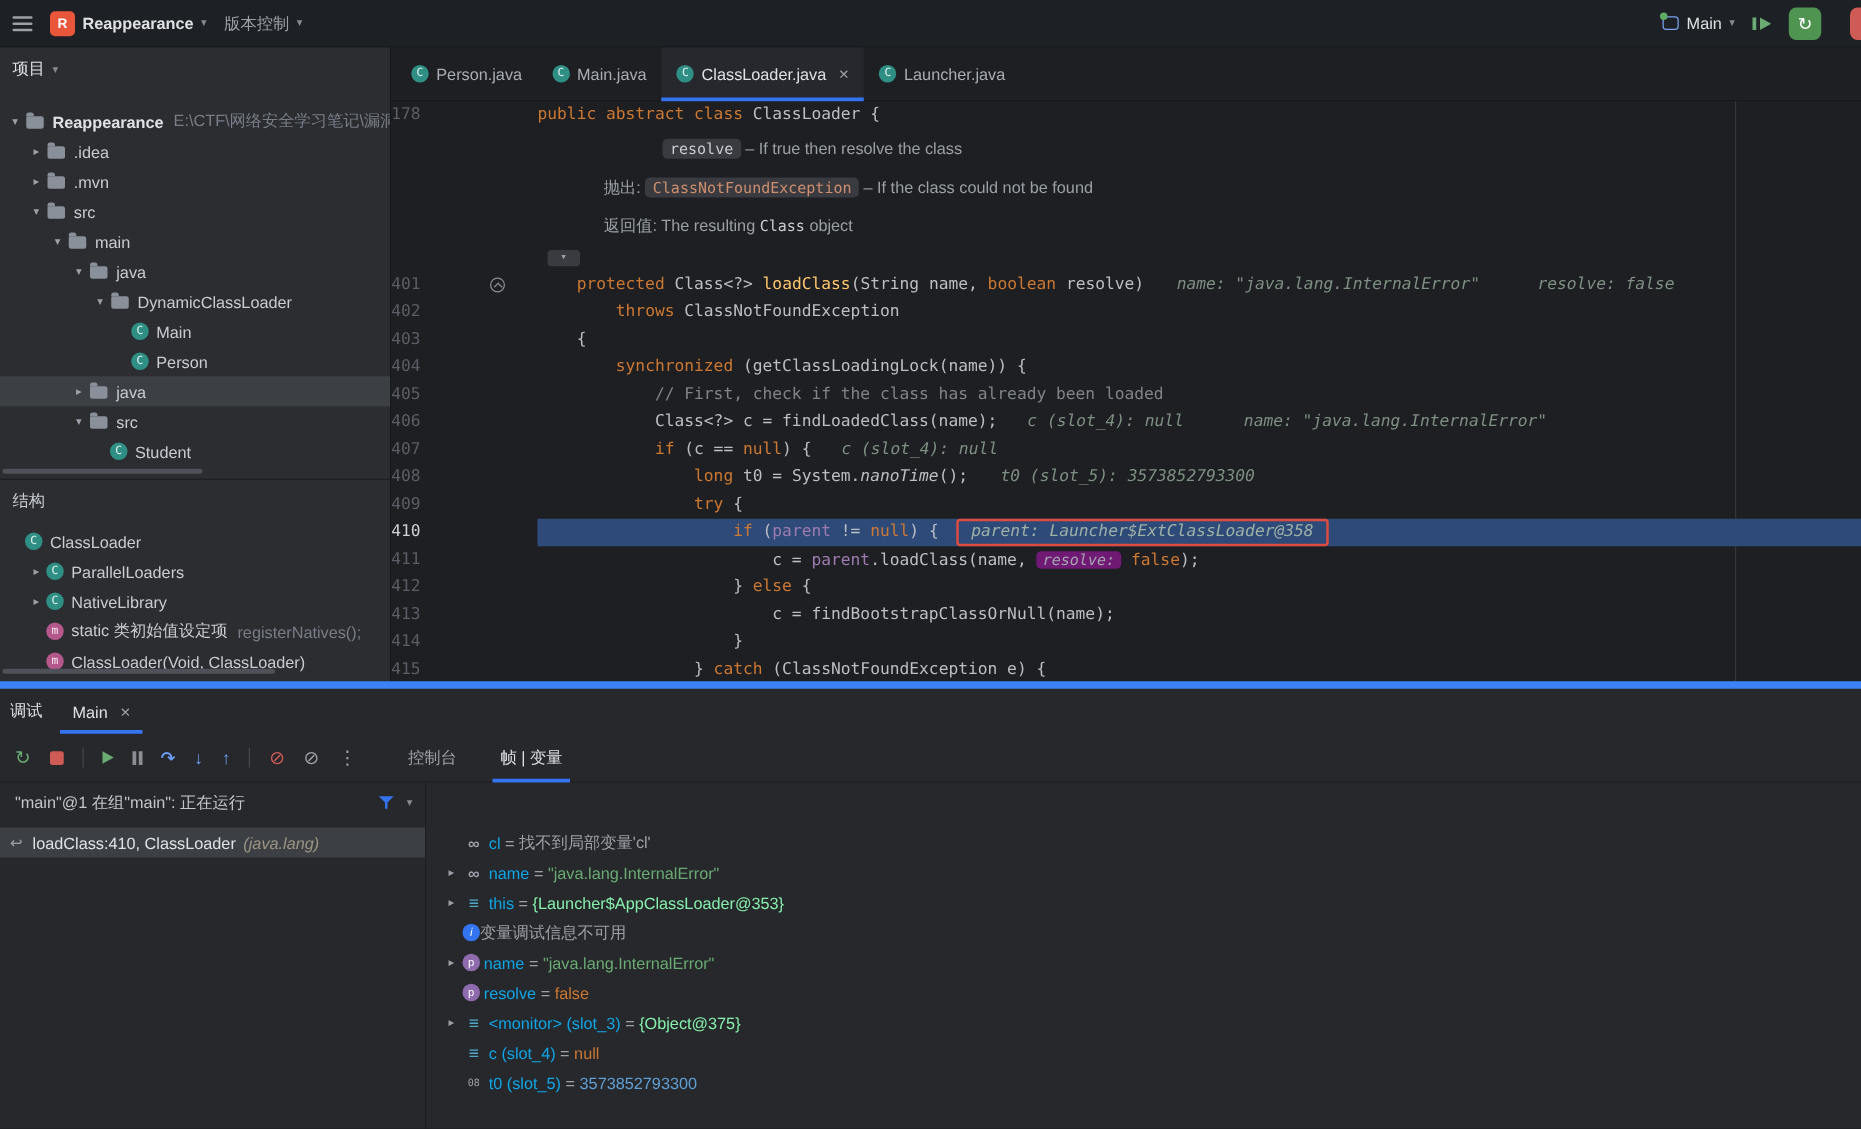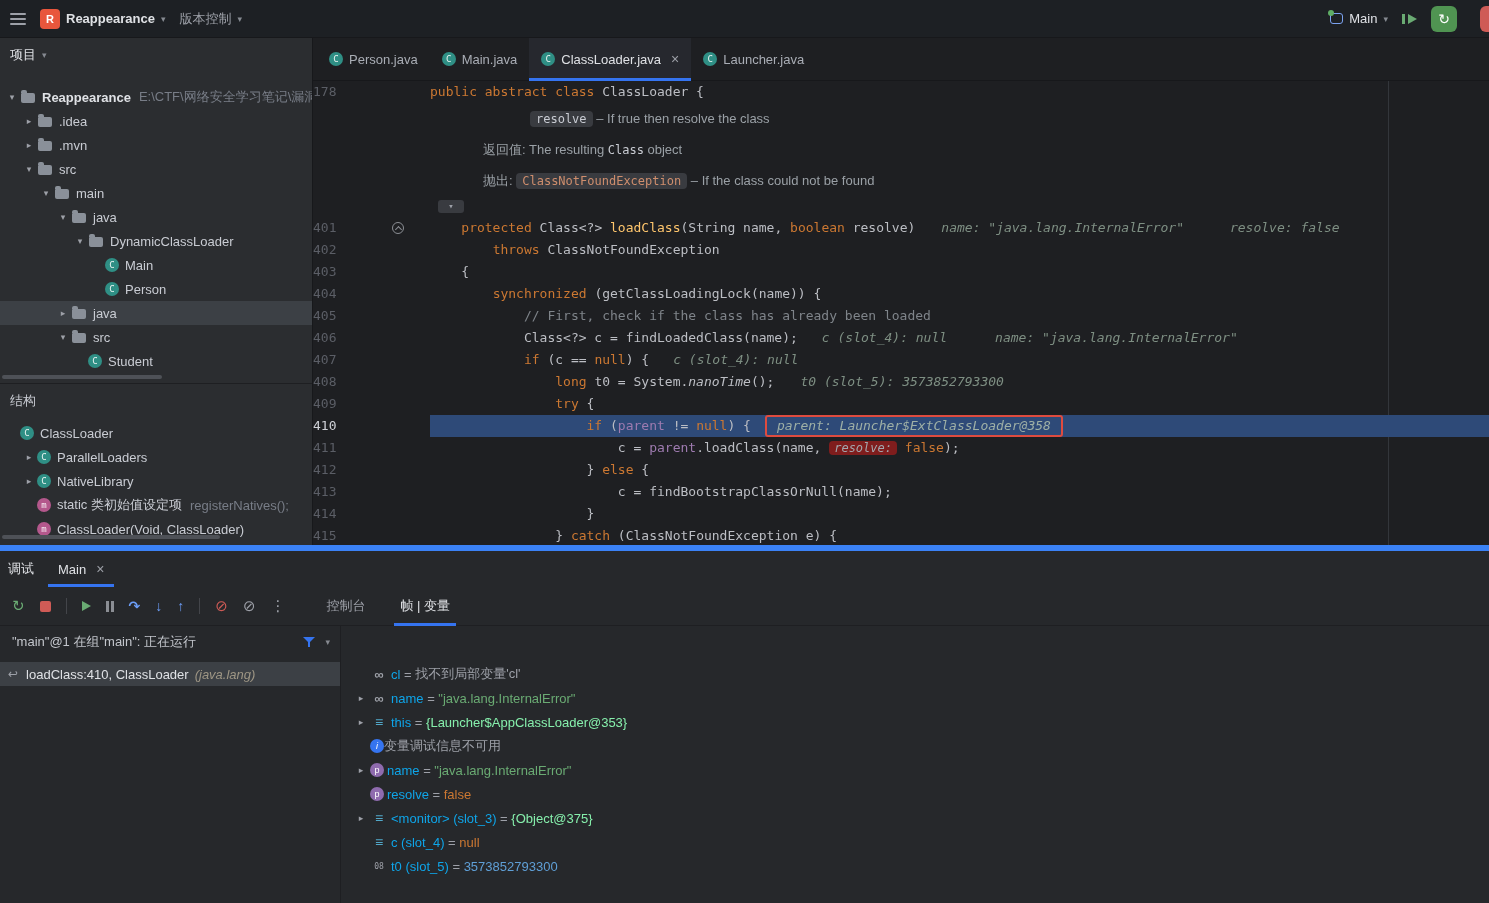--- a/index.html
+++ b/index.html
@@ -64,21 +64,21 @@
 .gicon{width:12px;height:12px;border:1px solid #8b8e94;border-radius:50%;margin-left:39px;margin-top:5px;position:relative}
 .gicon::after{content:"";position:absolute;left:3px;top:4px;width:4px;height:4px;border-left:1.5px solid #8b8e94;border-top:1.5px solid #8b8e94;transform:rotate(45deg)}
 .ctext{flex:1;min-width:0}
 .crow.exec .ctext{background:#2e4a78}
 .tk-pl{color:#bcbec4}
 .tk-kw{color:#cc7832}
 .tk-mtd{color:#ffc66d}
 .tk-cmt{color:#7f848a}
 .tk-fld{color:#9e7bb0}
 .tk-itl{color:#bcbec4;font-style:italic}
-.tk-chip{background:#7f1d1d;color:#a3a7ae;border-radius:4px;padding:0 5px;font-size:12px;font-style:italic}
+.tk-chip{background:#701a75;color:#a3a7ae;border-radius:4px;padding:0 5px;font-size:12px;font-style:italic}
 .hint{color:#7e8f83;font-style:italic}
 .hintbox{border:2px solid #df4b3f;border-radius:3px;padding:1px 10px 2px;color:#9fb0a6}
 .drow{height:31px;display:flex;align-items:center;font-family:"Liberation Sans","DejaVu Sans",sans-serif;font-size:13px;white-space:pre}
 .tk-dtx{color:#9aa0a6}
 .tk-dlabel{color:#9aa0a6}
 .tk-dchip{font-family:"DejaVu Sans Mono",monospace;background:#393b40;color:#c9ccd3;border-radius:4px;padding:1px 6px;font-size:12px}
 .tk-dchip2{font-family:"DejaVu Sans Mono",monospace;background:#393b40;color:#cf8e6d;border-radius:4px;padding:1px 6px;font-size:12px}
 .tk-dcode{font-family:"DejaVu Sans Mono",monospace;color:#c9ccd3;font-size:12px}
 .frow{height:21px;display:flex;align-items:center;padding-left:125px}
 .fold-chip{width:26px;height:13px;background:#393b40;border-radius:3px;color:#9da0a8;font-size:9px;line-height:13px;text-align:center;cursor:pointer}
@@ -294,22 +294,22 @@
         <div class="tab">
           <span class="ticon icon-class">C</span>
           <span class="tab-label">Launcher.java</span>
         </div>
       </div>
     <div class="code-area">
       <div class="margin-guide"></div>
       <div class="code-rows">
           <div class="crow"><div class="gutter"><span class="lnum">178</span></div><div class="ctext"><span class="tk-kw">public abstract class </span><span class="tk-pl">ClassLoader {</span></div></div>
           <div class="drow" style="padding-left: 217px;"><span class="tk-dchip">resolve</span><span class="tk-dtx"> – If true then resolve the class</span></div>
+          <div class="drow" style="padding-left: 170px;"><span class="tk-dlabel">抛出:</span><span class="tk-dtx"> </span><span class="tk-dchip2">ClassNotFoundException</span><span class="tk-dtx"> – If the class could not be found</span></div>
           <div class="drow" style="padding-left: 170px;"><span class="tk-dlabel">返回值:</span><span class="tk-dtx"> The resulting </span><span class="tk-dcode">Class</span><span class="tk-dtx"> object</span></div>
-          <div class="drow" style="padding-left: 170px;"><span class="tk-dlabel">抛出:</span><span class="tk-dtx"> </span><span class="tk-dchip2">ClassNotFoundException</span><span class="tk-dtx"> – If the class could not be found</span></div>
           <div class="frow">
             <span class="fold-chip">▾</span>
           </div>
           <div class="crow"><div class="gutter"><span class="lnum">401</span><span class="gicon"></span></div><div class="ctext"><span class="tk-pl">    </span><span class="tk-kw">protected </span><span class="tk-pl">Class&lt;?&gt; </span><span class="tk-mtd">loadClass</span><span class="tk-pl">(String name, </span><span class="tk-kw">boolean</span><span class="tk-pl"> resolve)</span><span class="hint" style="margin-left: 26px;">name: "java.lang.InternalError"</span><span class="hint" style="margin-left: 46px;">resolve: false</span></div></div>
           <div class="crow"><div class="gutter"><span class="lnum">402</span></div><div class="ctext"><span class="tk-pl">        </span><span class="tk-kw">throws </span><span class="tk-pl">ClassNotFoundException</span></div></div>
           <div class="crow"><div class="gutter"><span class="lnum">403</span></div><div class="ctext"><span class="tk-pl">    {</span></div></div>
           <div class="crow"><div class="gutter"><span class="lnum">404</span></div><div class="ctext"><span class="tk-pl">        </span><span class="tk-kw">synchronized </span><span class="tk-pl">(getClassLoadingLock(name)) {</span></div></div>
           <div class="crow"><div class="gutter"><span class="lnum">405</span></div><div class="ctext"><span class="tk-pl">            </span><span class="tk-cmt">// First, check if the class has already been loaded</span></div></div>
           <div class="crow"><div class="gutter"><span class="lnum">406</span></div><div class="ctext"><span class="tk-pl">            Class&lt;?&gt; c = findLoadedClass(name);</span><span class="hint" style="margin-left: 24px;">c (slot_4): null</span><span class="hint" style="margin-left: 48px;">name: "java.lang.InternalError"</span></div></div>
           <div class="crow"><div class="gutter"><span class="lnum">407</span></div><div class="ctext"><span class="tk-pl">            </span><span class="tk-kw">if </span><span class="tk-pl">(c == </span><span class="tk-kw">null</span><span class="tk-pl">) {</span><span class="hint" style="margin-left: 24px;">c (slot_4): null</span></div></div>

